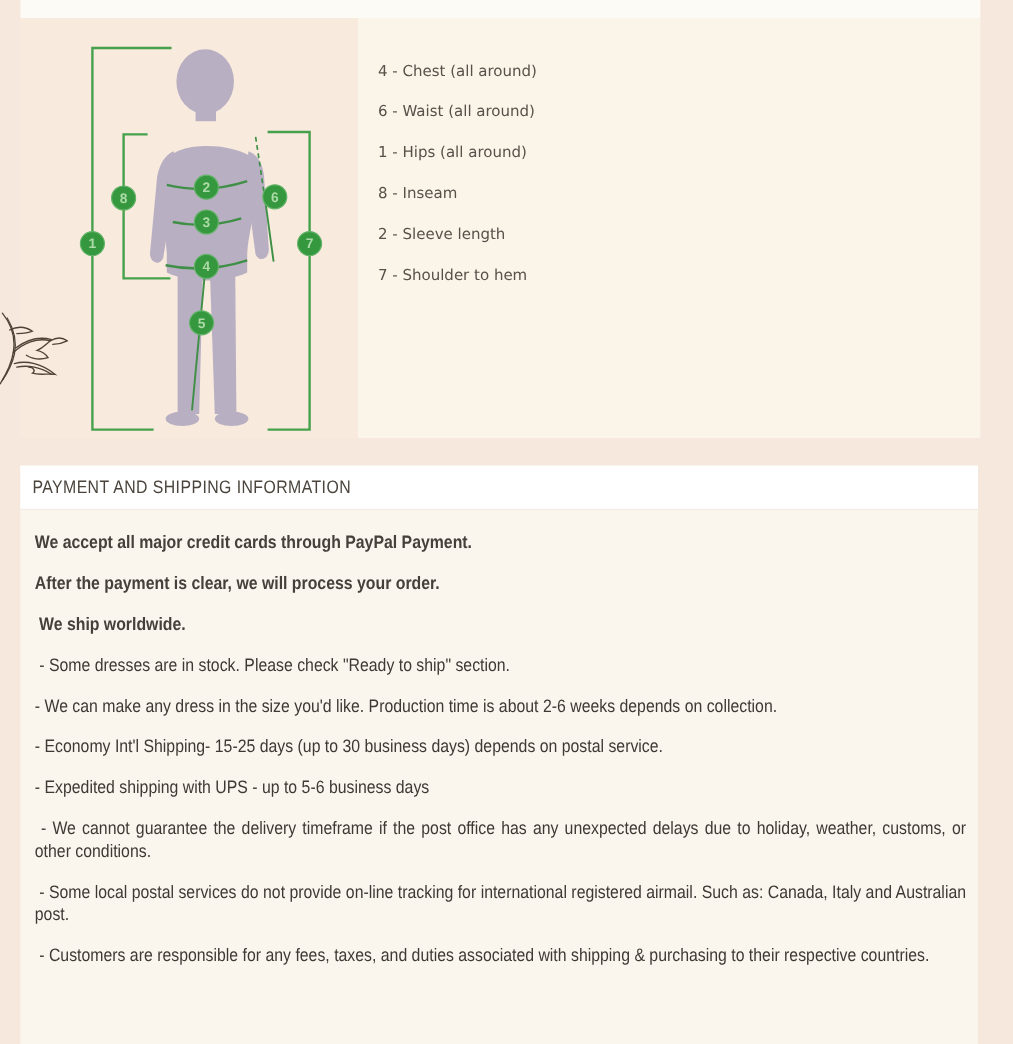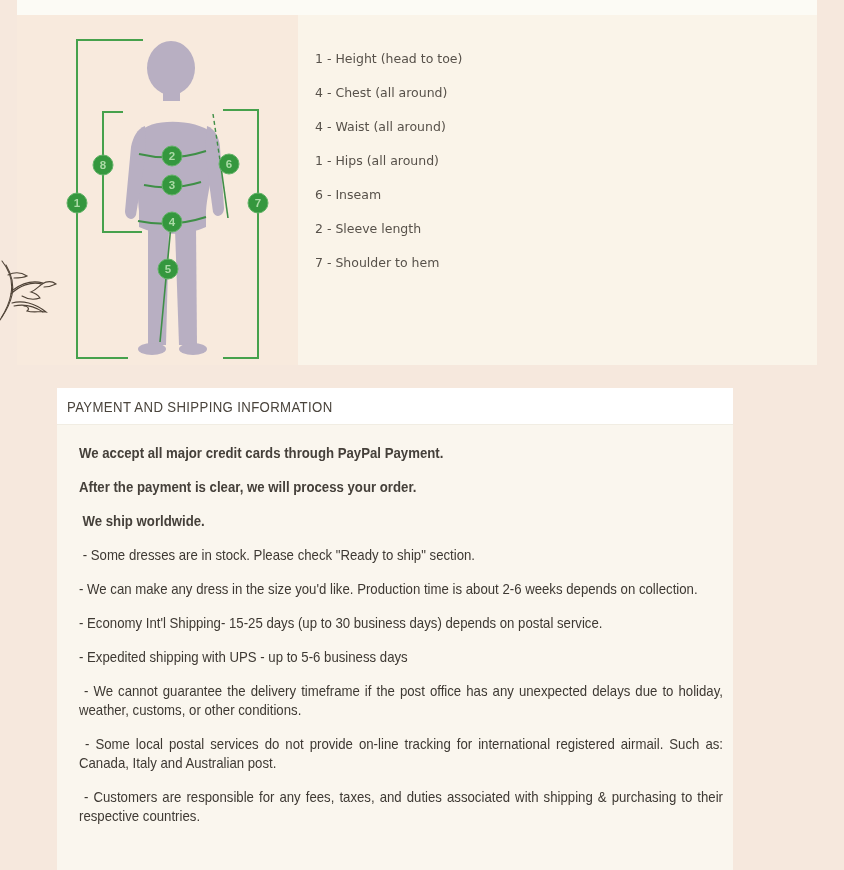--- a/index.html
+++ b/index.html
@@ -28,33 +28,32 @@
   }
   .legend-item {
     font-family:"DejaVu Sans", sans-serif;
     font-size:12.5px; line-height:16px; color:#57514a;
     margin-bottom:18px; white-space:nowrap;
   }
   
   .flourish { position:absolute; left:0; top:259px; width:57px; height:64px; }
   
   .payment-card {
-    position:absolute; left:17px; top:388px; width:676px; height:482px;
+    position:absolute; left:17px; top:388px; width:798px; height:482px;
     background:#faf6ee;
-    margin-left:40px;
   }
   .card-header {
     background:#ffffff; height:37px; display:flex; align-items:center;
     padding-left:10px; border-bottom:1px solid #f1ede3;
   }
   .card-title {
     font-size:15px; font-weight:400; color:#4a443c; letter-spacing:0.4px;
     transform:scaleX(0.88); transform-origin:left center; white-space:nowrap;
   }
-  .card-body { padding:18px 10px 0 22px; overflow:hidden; }
+  .card-body { padding:18px 10px 0 12px; overflow:hidden; }
   .condensed {
     width:113.64%; transform:scaleX(0.88); transform-origin:left top;
     font-size:15px; color:#3e3933;
   }
   .condensed p { margin:0 0 15px; line-height:19px; }
   .b  { font-weight:700; color:#45403a; }
   .ship { margin-top:31px; padding-left:4px; }
   .just { text-align:justify; }
 </style>
 </head>
@@ -131,25 +130,24 @@
           </g>
           <g>
             <circle cx="86" cy="150" r="10" fill="#35973e" stroke="#63b368" stroke-width="1"></circle>
             <text x="86" y="154" fill="#abdaa6">8</text>
           </g>
         </g>
       </svg>
     </div>
 
     <div class="legend">
-      <div class="legend-item">1 - Height (head to toe)</div>
       <div class="legend-item">4 - Chest (all around)</div>
-      <div class="legend-item">4 - Waist (all around)</div>
+      <div class="legend-item">6 - Waist (all around)</div>
       <div class="legend-item">1 - Hips (all around)</div>
-      <div class="legend-item">6 - Inseam</div>
+      <div class="legend-item">8 - Inseam</div>
       <div class="legend-item">2 - Sleeve length</div>
       <div class="legend-item">7 - Shoulder to hem</div>
     </div>
   </section>
 
   <div class="flourish">
     <svg width="57" height="64" viewBox="0 0 57 64">
       <g fill="none" stroke="#4f4337" stroke-width="1.1" stroke-linecap="round">
         <path d="M2,2 C10,12 13,24 11,35 C9,47 3,56 0,61"></path>
         <path d="M6,6 C12,16 14,26 12,36 C10,45 6,52 2,58"></path>

